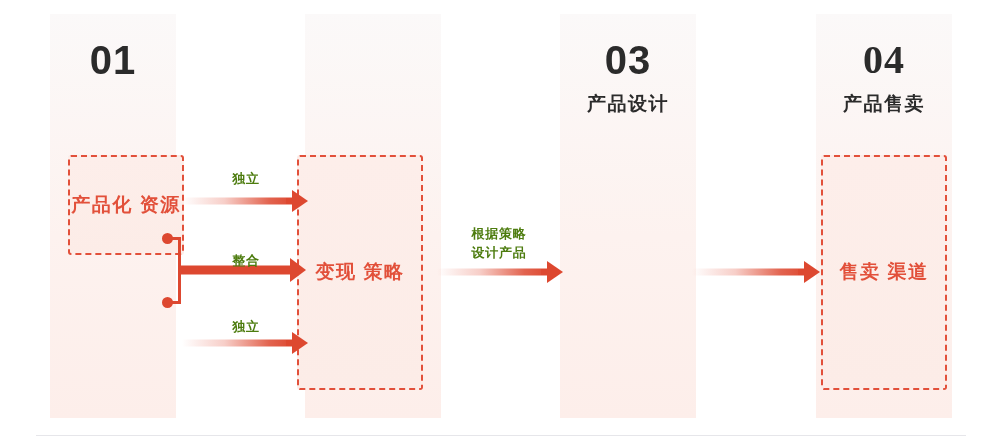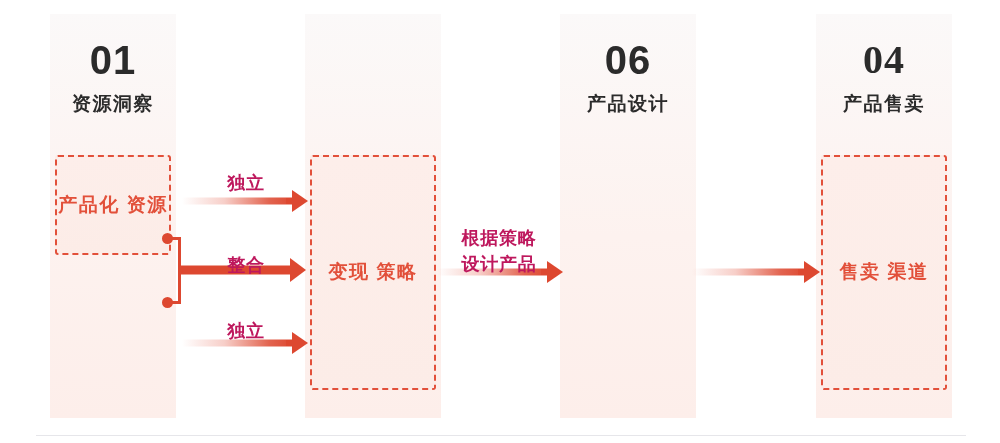--- a/index.html
+++ b/index.html
@@ -43,23 +43,23 @@
     border:2px dashed #e2503a;
     border-radius:3px;
     background:linear-gradient(180deg,#fdeeea 0%,#fcece7 100%);
     display:flex;align-items:center;justify-content:center;
     box-sizing:border-box;
   }
   .node-label{
     font-size:19px;font-weight:700;color:#e2503a;
     line-height:1.38;text-align:center;letter-spacing:1.5px;
   }
-  .n-prod   {left:55px; top:155px; width:116px; height:100px;}
+  .n-prod   {left:68px; top:155px; width:116px; height:100px;}
   .n-chan   {left:55px; top:290px; width:116px; height:100px;}
-  .n-strat  {left:310px;top:155px; width:126px; height:235px;}
+  .n-strat  {left:297px;top:155px; width:126px; height:235px;}
   .n-biz    {left:565px;top:155px; width:126px; height:235px;}
   .n-sell   {left:821px;top:155px; width:126px; height:235px;}
 
   
   .arrow{position:absolute;height:22px;}
   .arrow .shaft{
     position:absolute;left:0;top:50%;transform:translateY(-50%);
     height:7px;border-radius:1px;
   }
   .arrow.fade .shaft{
@@ -74,21 +74,21 @@
     border-top:11px solid transparent;
     border-bottom:11px solid transparent;
     border-left:16px solid #dd4830;
   }
   .arrow .head::after{
     content:"";position:absolute;left:-22px;top:-3px;
     width:7px;height:6px;background:#dd4830;
   }
   .arrow-label{
     position:absolute;text-align:center;
-    font-size:18px;font-weight:700;color:#be185d;
+    font-size:13px;font-weight:700;color:#4d7c0f;
     line-height:1.45;letter-spacing:0.8px;white-space:pre-line;
   }
 
   
   .a1{left:182px;top:190px;width:128px;}
   .a1 .shaft{width:112px;}
   .a1 .head{left:110px;}
   .l1{left:176px;top:170px;width:140px;}
 
   
@@ -144,24 +144,23 @@
 
 <div id="stage">
 
   <div class="stage-col c1"></div>
   <div class="stage-col c2"></div>
   <div class="stage-col c3"></div>
   <div class="stage-col c4"></div>
 
   <div class="col-head h1">
     <div class="col-num">01</div>
-    <div class="col-title">资源洞察</div>
   </div>
   <div class="col-head h3">
-    <div class="col-num">06</div>
+    <div class="col-num">03</div>
     <div class="col-title">产品设计</div>
   </div>
   <div class="col-head h4">
     <div class="col-num">04</div>
     <div class="col-title">产品售卖</div>
   </div>
 
   <div class="node n-prod">
     <span class="node-label">产品化
 资源</span>

